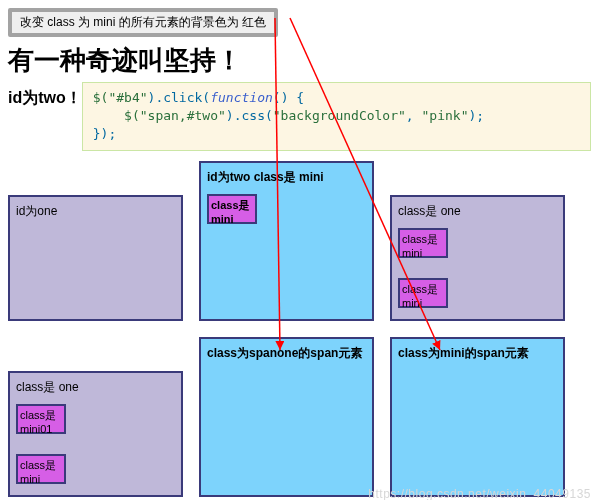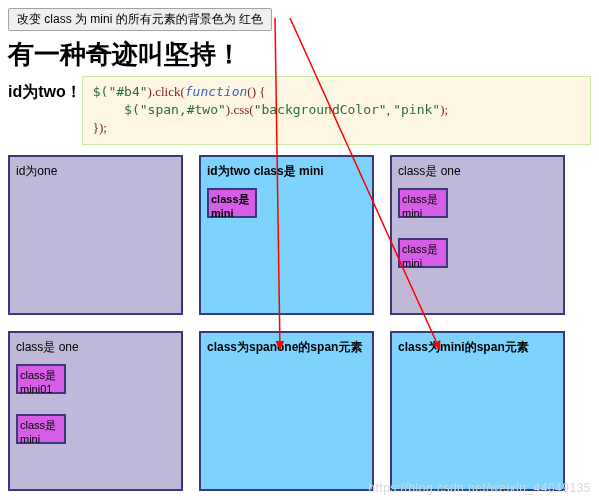--- a/index.html
+++ b/index.html
@@ -13,21 +13,21 @@
   }
   .btn-row {
     display: flex;
     gap: 4px;
     margin-bottom: 6px;
   }
   button.top-btn {
     font-size: 12px;
     padding: 2px 8px;
     background: #efefef;
-    border: 1px solid #a3a3a3;
+    border: 4px solid #a3a3a3;
     border-radius: 2px;
     cursor: pointer;
   }
   h1.title {
     font-size: 26px;
     margin: 0 0 4px 0;
     font-weight: bold;
   }
   .sub-row {
     display: flex;
@@ -47,37 +47,37 @@
     padding: 6px 10px;
     font-family: Consolas, monospace;
     font-size: 13px;
     line-height: 1.4;
     color: #333;
     white-space: pre;
   }
   .code-box .jq   { color: #2a6f3b; }
   .code-box .str  { color: #2a6f3b; }
   .code-box .kw   { color: #3a5fcd; font-style: italic; }
-  .code-box .paren{ color: #7f1d1d; font-family: Liberation Serif, serif; }
+  .code-box .paren{ color: #0369a1; }
 
   .grid {
     margin-top: 10px;
     display: grid;
     grid-template-columns: repeat(3, 175px);
     grid-template-rows: repeat(2, 160px);
     gap: 16px 16px;
   }
   .box {
     border: 2px solid #3a3a7a;
     padding: 6px;
     font-size: 12px;
     box-sizing: border-box;
     position: relative;
   }
-  .bg-lav  { background: #bfb8d9; }
+  .bg-lav  { background: #bfb8d9; margin-top: 34px; }
   .bg-pink { background: #7dd3fc; font-weight: bold; }
   .inner {
     display: block;
     width: 50px;
     height: 30px;
     background: #d65ee6;
     border: 2px solid #3a3a7a;
     padding: 2px;
     font-size: 11px;
     margin-top: 8px;

